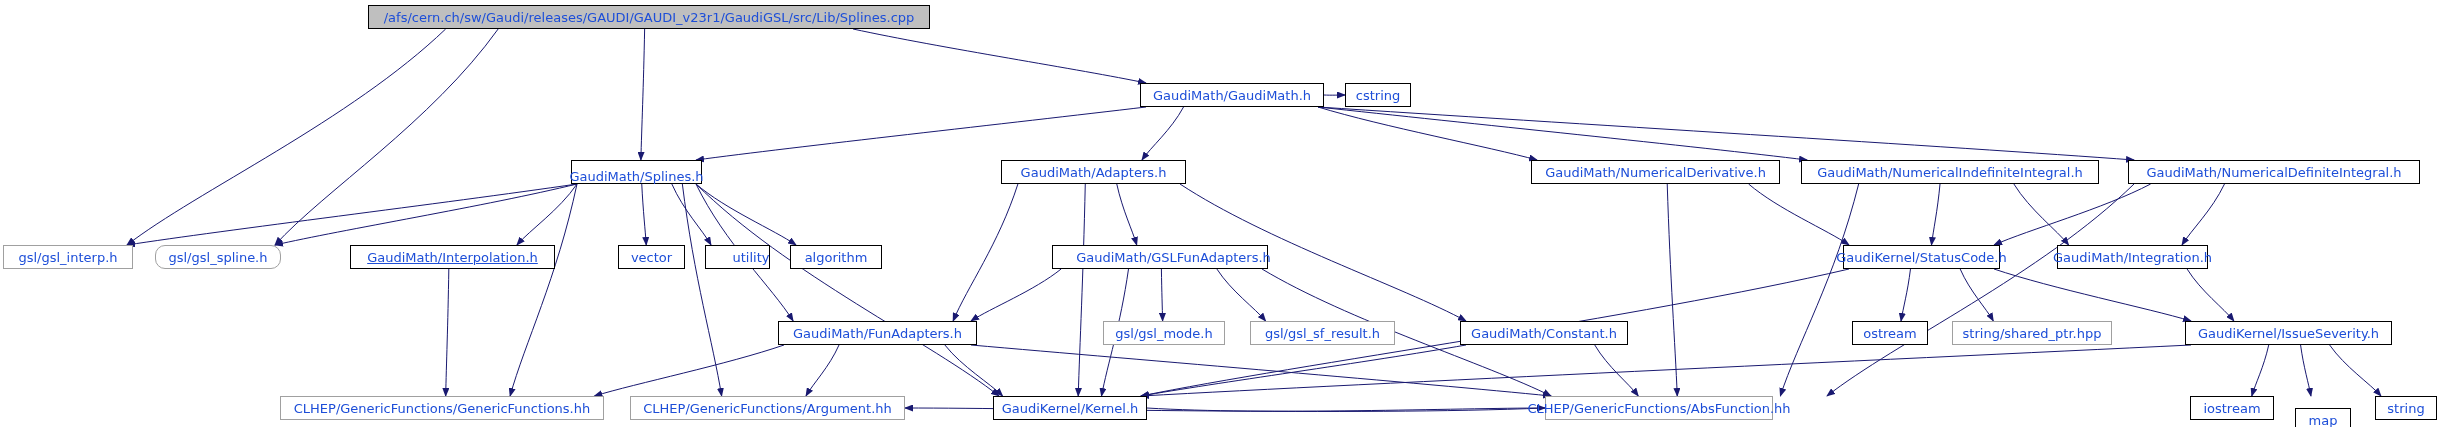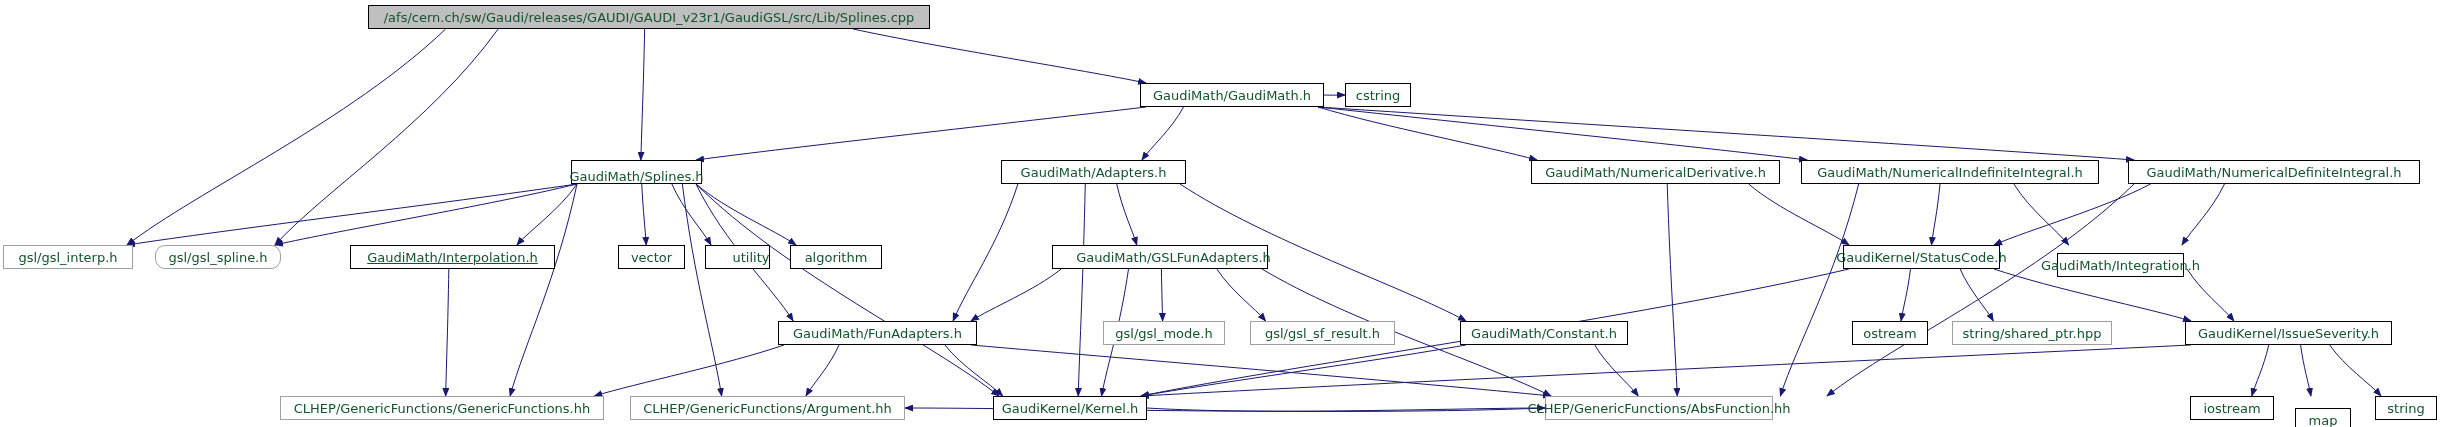--- a/index.html
+++ b/index.html
@@ -20,21 +20,21 @@
   }
   .node{
     position:absolute;
     box-sizing:border-box;
     display:flex;
     align-items:center;
     justify-content:center;
     white-space:nowrap;
     background:#ffffff;
     border:1px solid #000000;
-    color:#14532d;
+    color:#1d4ed8;
     font-size:13px;
     line-height:1;
     height:24px;
     z-index:5;
   }
   .node.ext{ border-color:#a0a0a0; }
   .node.root{
     background:#bfbfbf;
     border:1px solid #000000;
     font-size:13px;
@@ -149,21 +149,21 @@
       </div>
       <div class="node" style="left: 790px; top: 245px; width: 92px;">
         <span>algorithm</span>
       </div>
       <div class="node" style="left: 1052px; top: 245px; width: 216px; padding-left: 27px;">
         <span>GaudiMath/GSLFunAdapters.h</span>
       </div>
       <div class="node" style="left: 1843px; top: 245px; width: 157px;">
         <span>GaudiKernel/StatusCode.h</span>
       </div>
-      <div class="node" style="left: 2057px; top: 253px; width: 127px;">
+      <div class="node" style="left: 2057px; top: 245px; width: 151px;">
         <span>GaudiMath/Integration.h</span>
       </div>
       <div class="node" style="left: 778px; top: 321px; width: 199px;">
         <span>GaudiMath/FunAdapters.h</span>
       </div>
       <div class="node ext" style="left: 1103px; top: 321px; width: 122px;">
         <span>gsl/gsl_mode.h</span>
       </div>
       <div class="node ext" style="left: 1250px; top: 321px; width: 145px;">
         <span>gsl/gsl_sf_result.h</span>

